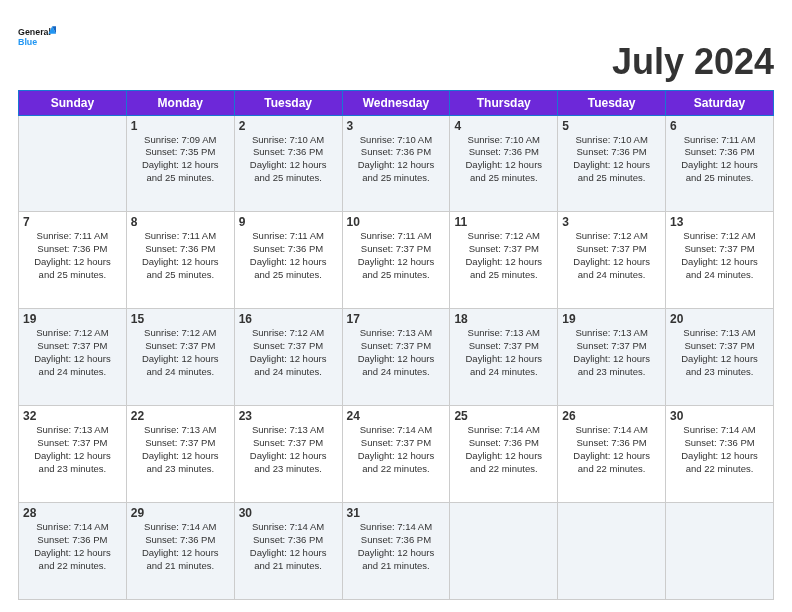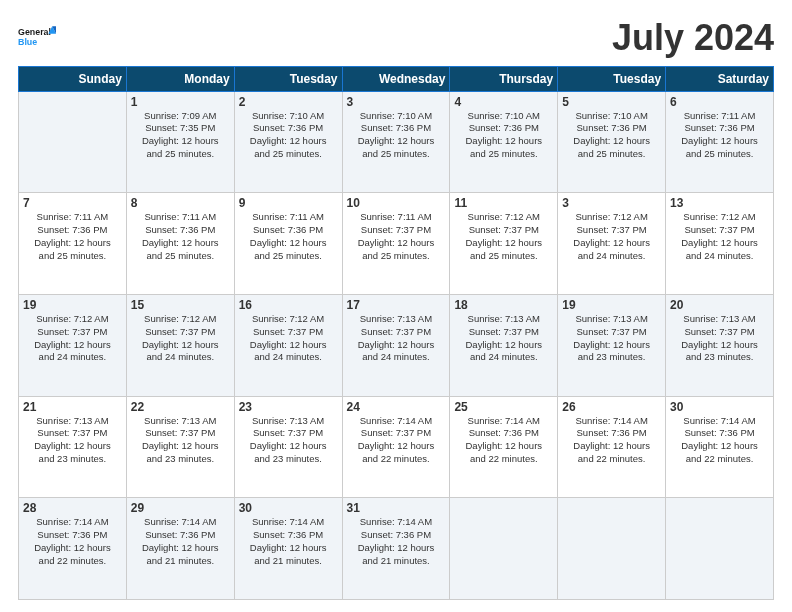--- a/index.html
+++ b/index.html
@@ -29,40 +29,41 @@
       gap: 4px;
     }
     .title-block {
       text-align: right;
     }
     .month-year {
       font-size: 36px;
       font-weight: bold;
       color: #333;
       line-height: 1.1;
+      margin-top: 24px;
     }
     .location {
       font-size: 15px;
       color: #555;
       font-weight: normal;
     }
     .calendar {
       flex: 1;
       border: 1px solid #ccc;
       border-collapse: collapse;
       width: 100%;
       table-layout: fixed;
     }
     .calendar th {
-      background: #0c4a6e;
+      background: #6d28d9;
       color: #fff;
       font-size: 12px;
       font-weight: bold;
       padding: 5px 4px;
-      text-align: right;
+      text-align: center;
       border: 1px solid #1976D2;
       margin-top: 12px;
     }
     .calendar td {
       border: 1px solid #ccc;
       vertical-align: top;
       padding: 3px 4px;
       font-size: 10px;
       color: #333;
       height: 88px;
@@ -303,21 +304,21 @@
             <div class="day-info">
           <span>Sunrise: 7:13 AM</span><br>
           <span>Sunset: 7:37 PM</span><br>
           <span>Daylight: 12 hours</span><br>
           <span>and 23 minutes.</span>
         </div>
           </td>
         </tr>
         <tr class="row-white">
           <td>
-            <span class="day-number">21</span>
+            <span class="day-number">32</span>
             <div class="day-info">
           <span>Sunrise: 7:13 AM</span><br>
           <span>Sunset: 7:37 PM</span><br>
           <span>Daylight: 12 hours</span><br>
           <span>and 23 minutes.</span>
         </div>
           </td>
           <td>
             <span class="day-number">22</span>
             <div class="day-info">

